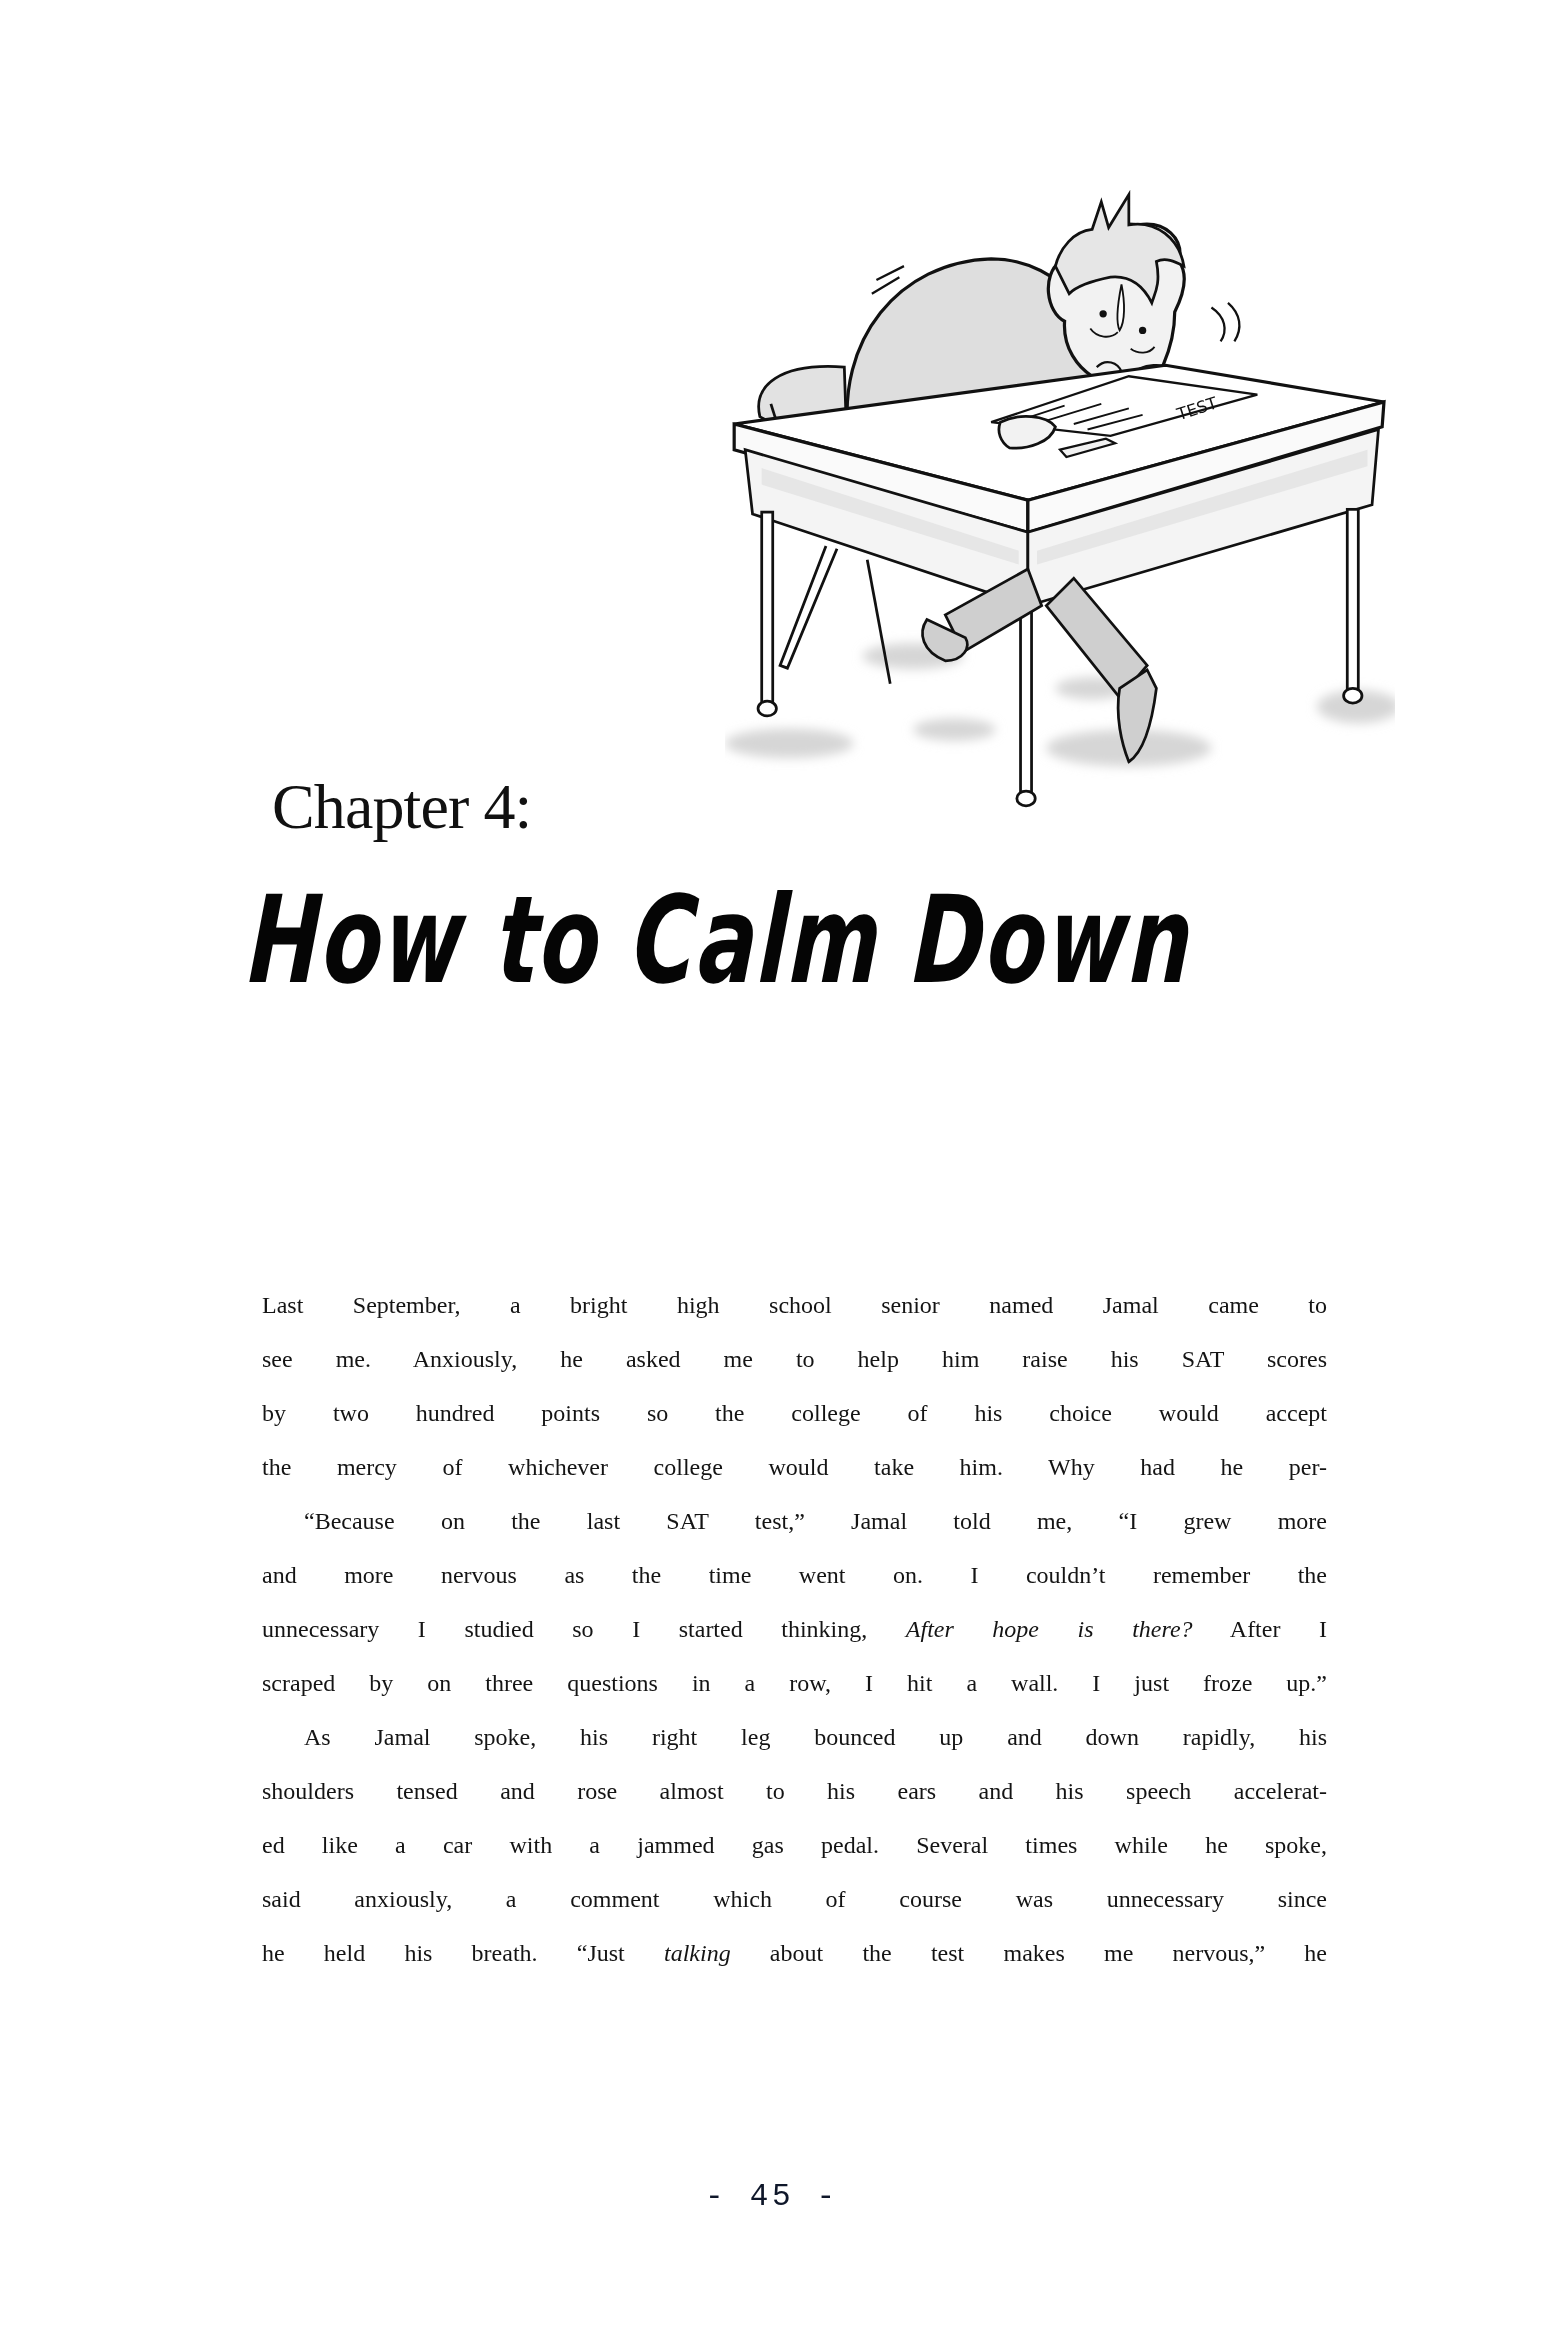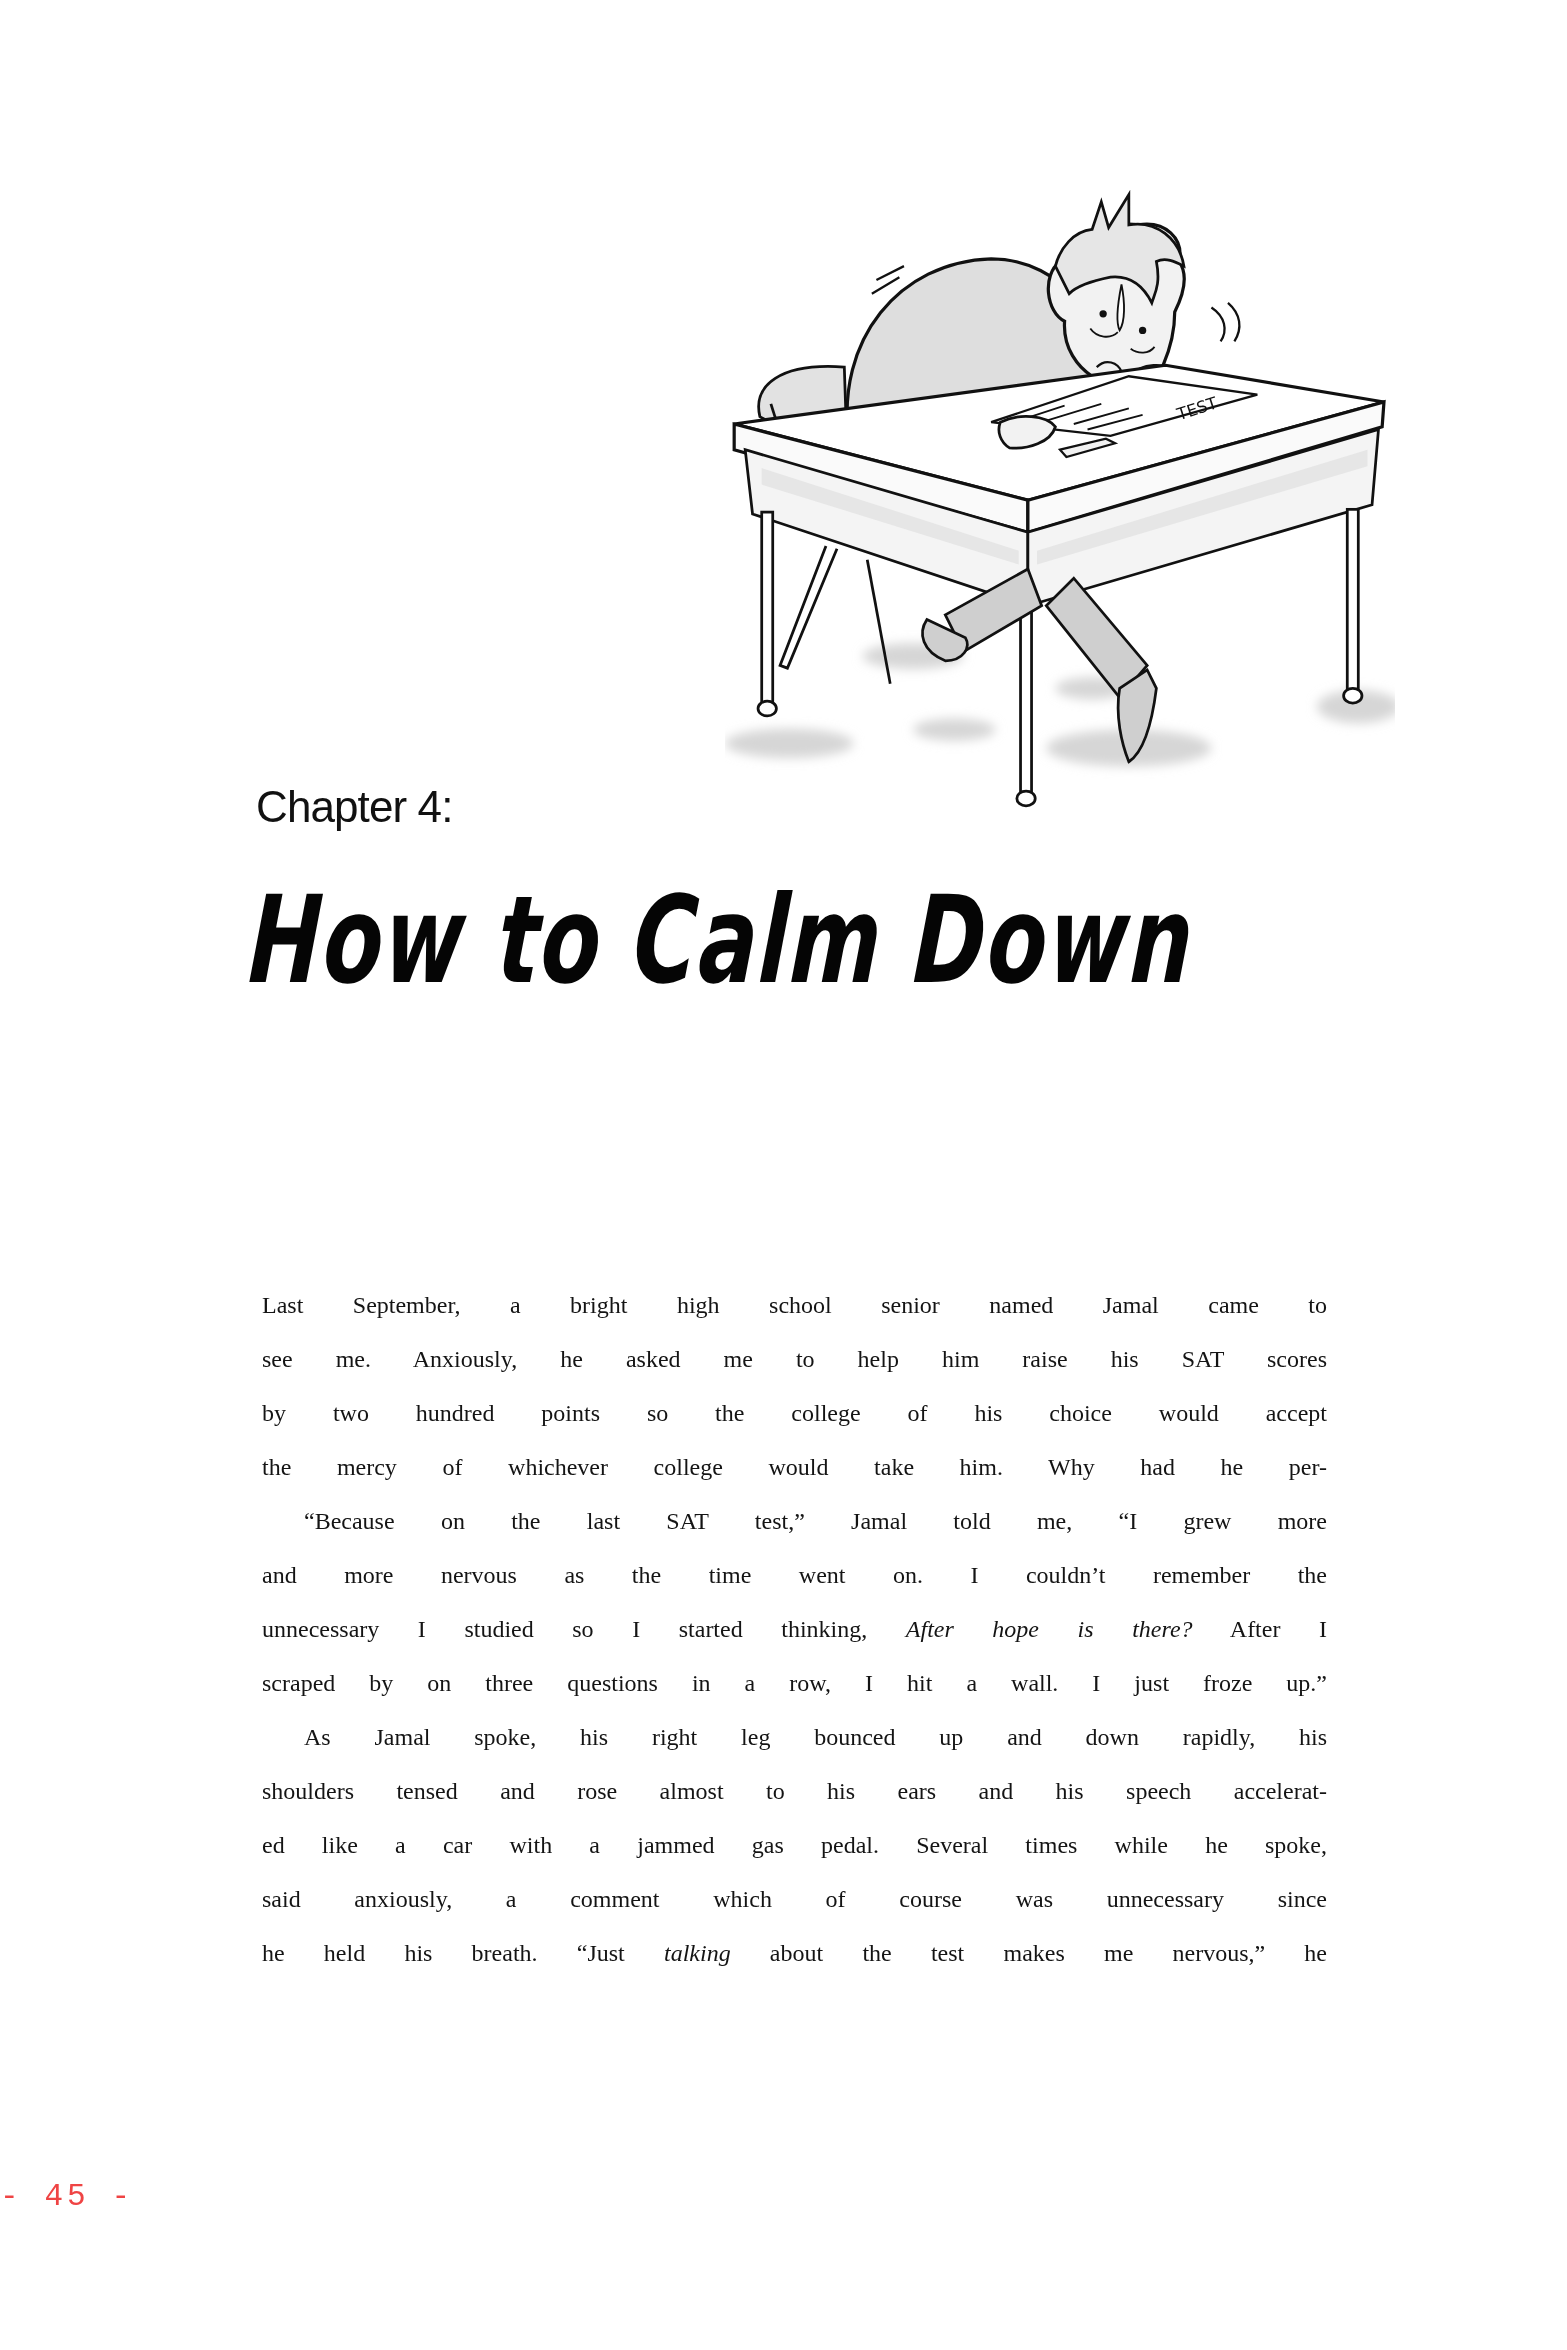--- a/index.html
+++ b/index.html
@@ -25,24 +25,24 @@
       position: absolute;
       left: 725px;
       top: 174px;
       width: 670px;
       height: 634px;
     }
     .illustration svg { width: 100%; height: 100%; display: block; }
 
     .chapter-label {
       position: absolute;
-      left: 256px;
+      left: 272px;
       top: 770px;
-      font-family: Liberation Sans, sans-serif;
-      font-size: 44px;
+      font-family: Liberation Serif, serif;
+      font-size: 64px;
       line-height: 73px;
       letter-spacing: -0.9px;
       color: #111111;
       white-space: nowrap;
     }
     .chapter-title {
       position: absolute;
       left: 253px;
       top: 872px;
       font-family: "DejaVu Sans", "Liberation Sans", sans-serif;
@@ -86,25 +86,25 @@
     }
     .line.indent {
       padding-left: 42px;
     }
 
     .page-number {
       position: absolute;
       left: 0;
       width: 1544px;
       top: 2178px;
-      text-align: left;
+      text-align: center;
       font-family: "Liberation Mono", "DejaVu Sans Mono", monospace;
       font-size: 31px;
       line-height: 37px;
-      color: #ef4444;
+      color: #0f172a;
       letter-spacing: 3.7px;
       white-space: pre;
     }
   </style>
 </head>
 <body>
 
 <div class="page">
 
   <div class="illustration">

